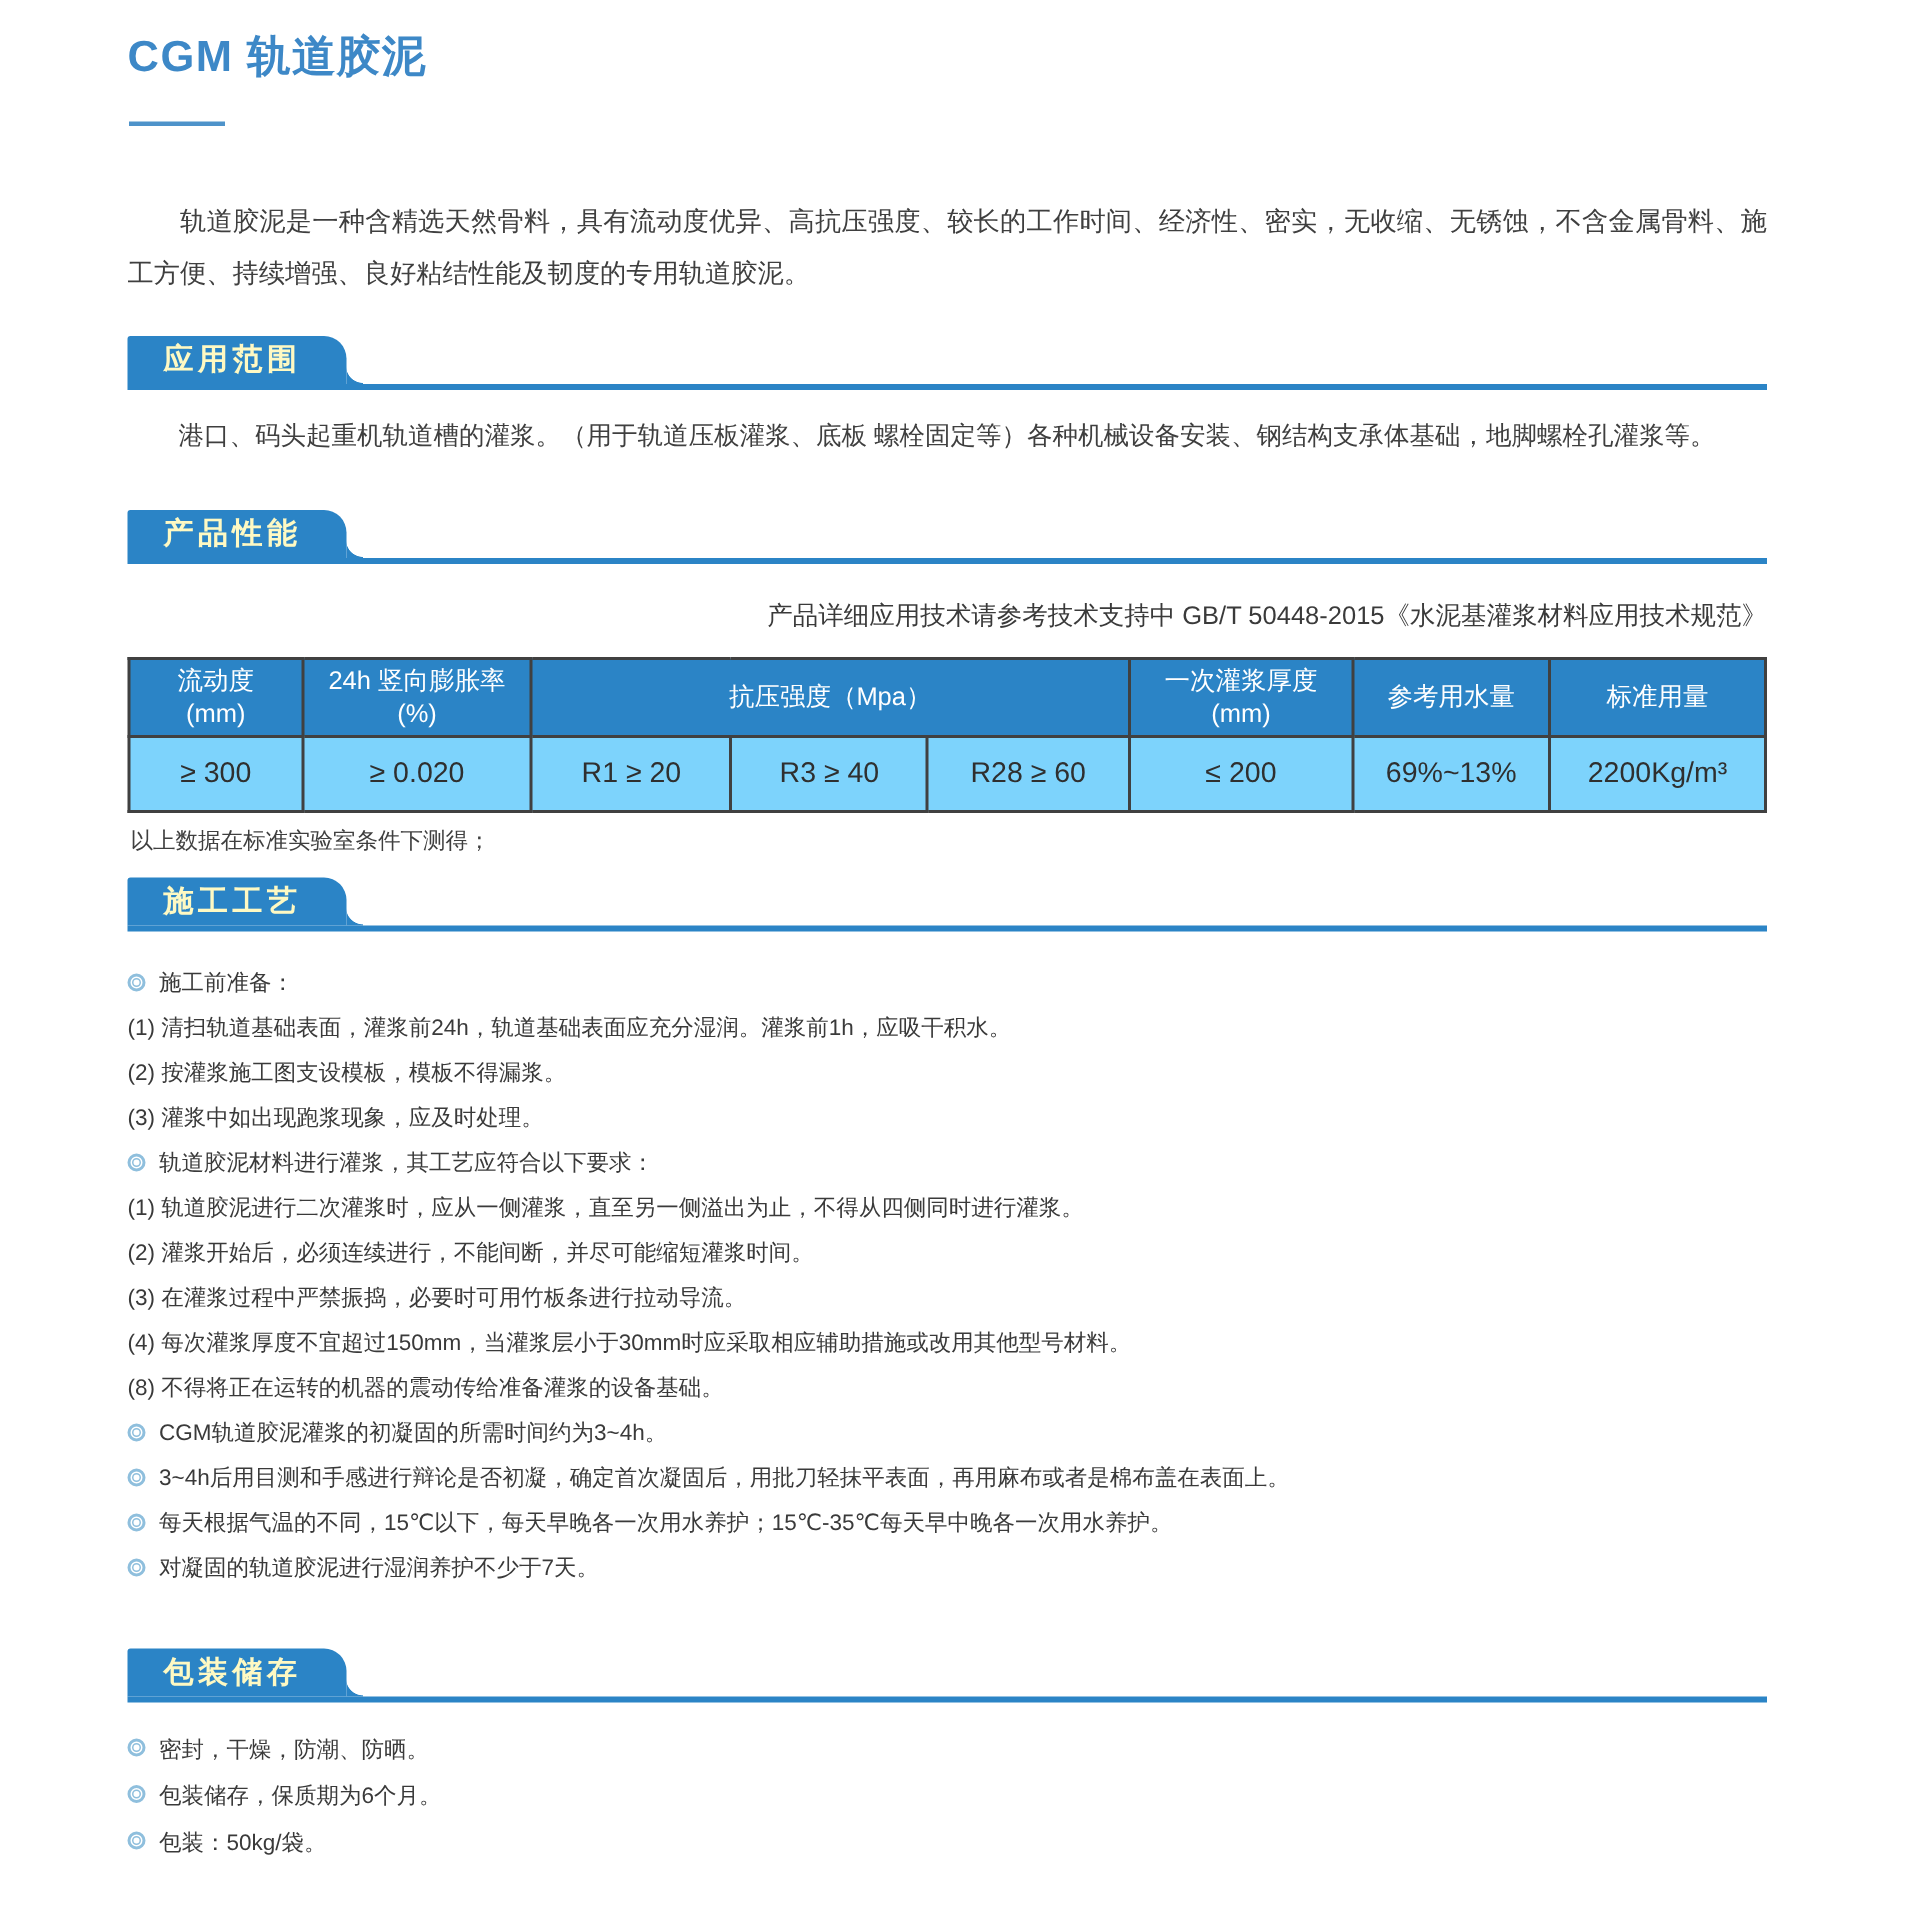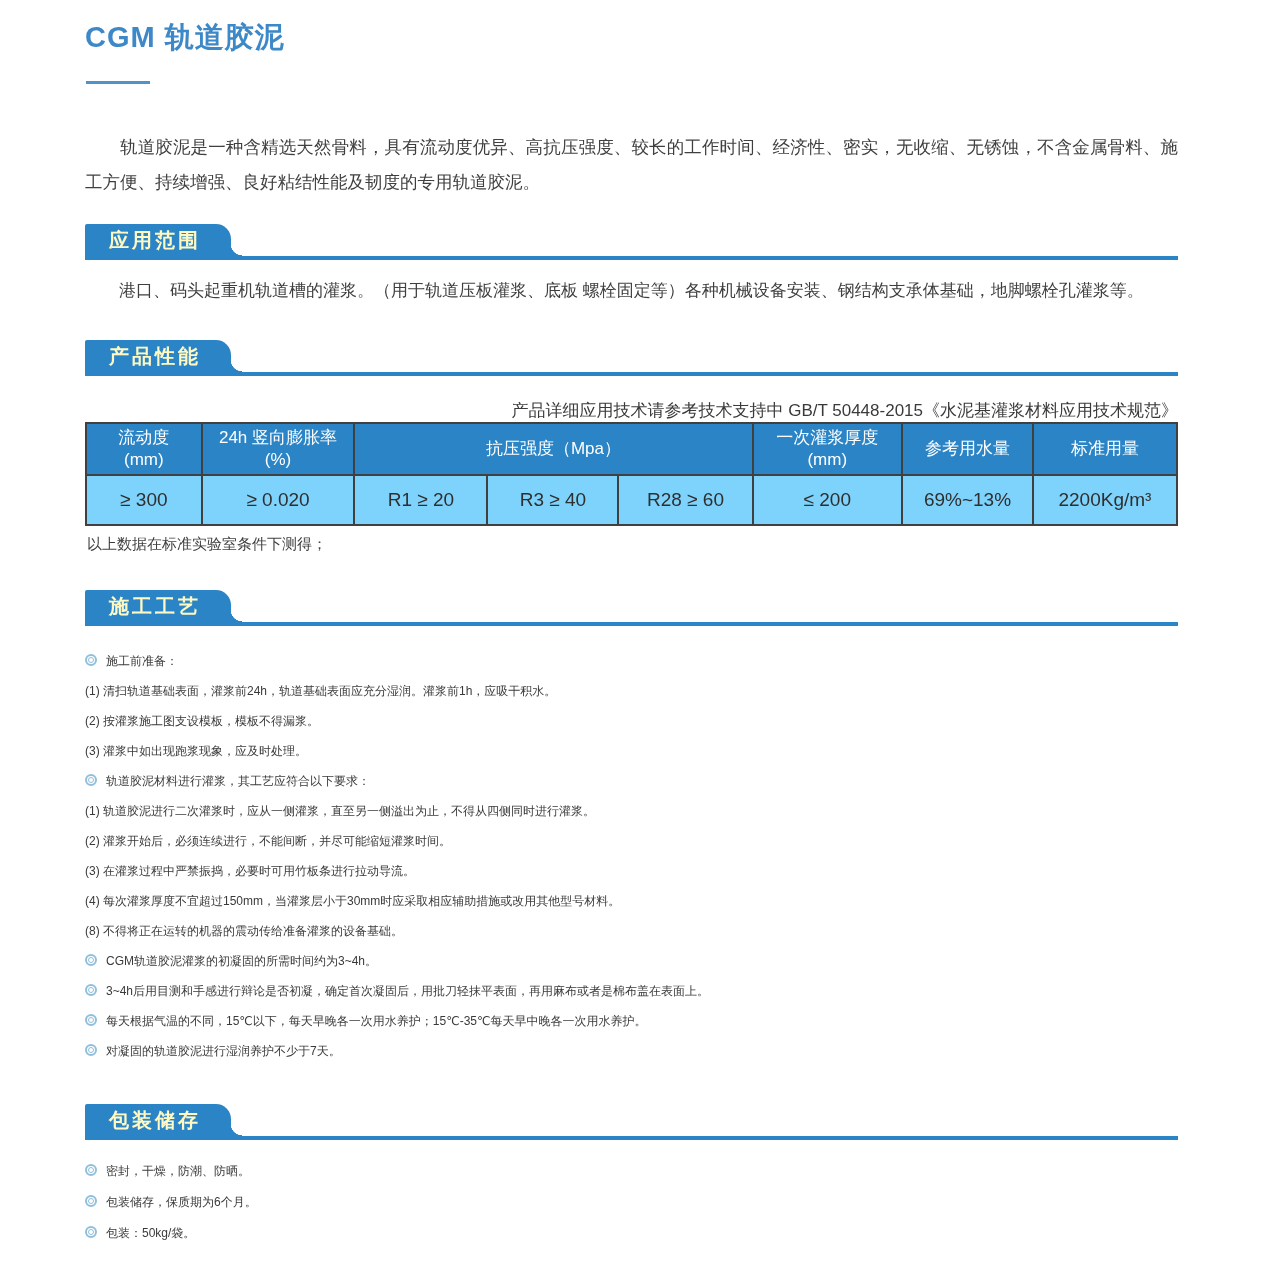--- a/index.html
+++ b/index.html
@@ -44,43 +44,43 @@
   }
   .badge::after{
     content:"";position:absolute;right:-11px;bottom:0;width:11px;height:12px;
     background:radial-gradient(circle at 100% 0%, transparent 11px, var(--blue) 11.5px);
   }
 
   .app-body{margin:17px 0 0 0;font-size:17px;line-height:27px;text-indent:2em;}
 
   .sec-application .sec-head{margin-top:24px;}
   .sec-performance .sec-head{margin-top:36px;}
-  .sec-process .sec-head{margin-top:36px;}
+  .sec-process .sec-head{margin-top:15px;}
   .sec-storage .sec-head{margin-top:38px;}
 
   .note{margin:23px 0 0 0;text-align:right;font-size:17px;color:#3a3a3a;}
 
   table.perf{
-    width:100%;margin-top:0;border-collapse:collapse;
+    width:100%;margin-top:16px;border-collapse:collapse;
     table-layout:fixed;
   }
   table.perf th,table.perf td{
     border:2px solid var(--tborder);text-align:center;vertical-align:middle;
   }
   table.perf th{
     background:var(--blue);color:#fff;font-weight:400;
     font-size:17px;line-height:22px;height:52px;white-space:pre-line;
   }
   table.perf td{
     background:#7dd3fc;color:#2f2f2f;font-size:19px;height:50px;
   }
   .footnote{margin:9px 0 0 2px;font-size:15px;color:var(--text);}
 
   ul.items{list-style:none;margin:20px 0 0 0;padding:0;}
-  ul.items li{margin:0;padding:0;line-height:30px;font-size:12px;color:#3a3a3a;}
+  ul.items li{margin:0;padding:0;line-height:30px;font-size:15px;color:#3a3a3a;}
   li.bullet{display:flex;align-items:flex-start;}
   .ring{
     flex:none;width:12px;height:12px;margin:8px 9px 0 0;
     border:2.5px solid var(--bullet-blue);border-radius:50%;
     display:flex;align-items:center;justify-content:center;
   }
   .ring::after{content:"";width:4px;height:4px;border:1.5px solid var(--bullet-blue);border-radius:50%;}
   li.sub{padding-left:13px;}
 
   .sec-storage ul.items{margin-top:16px;}

